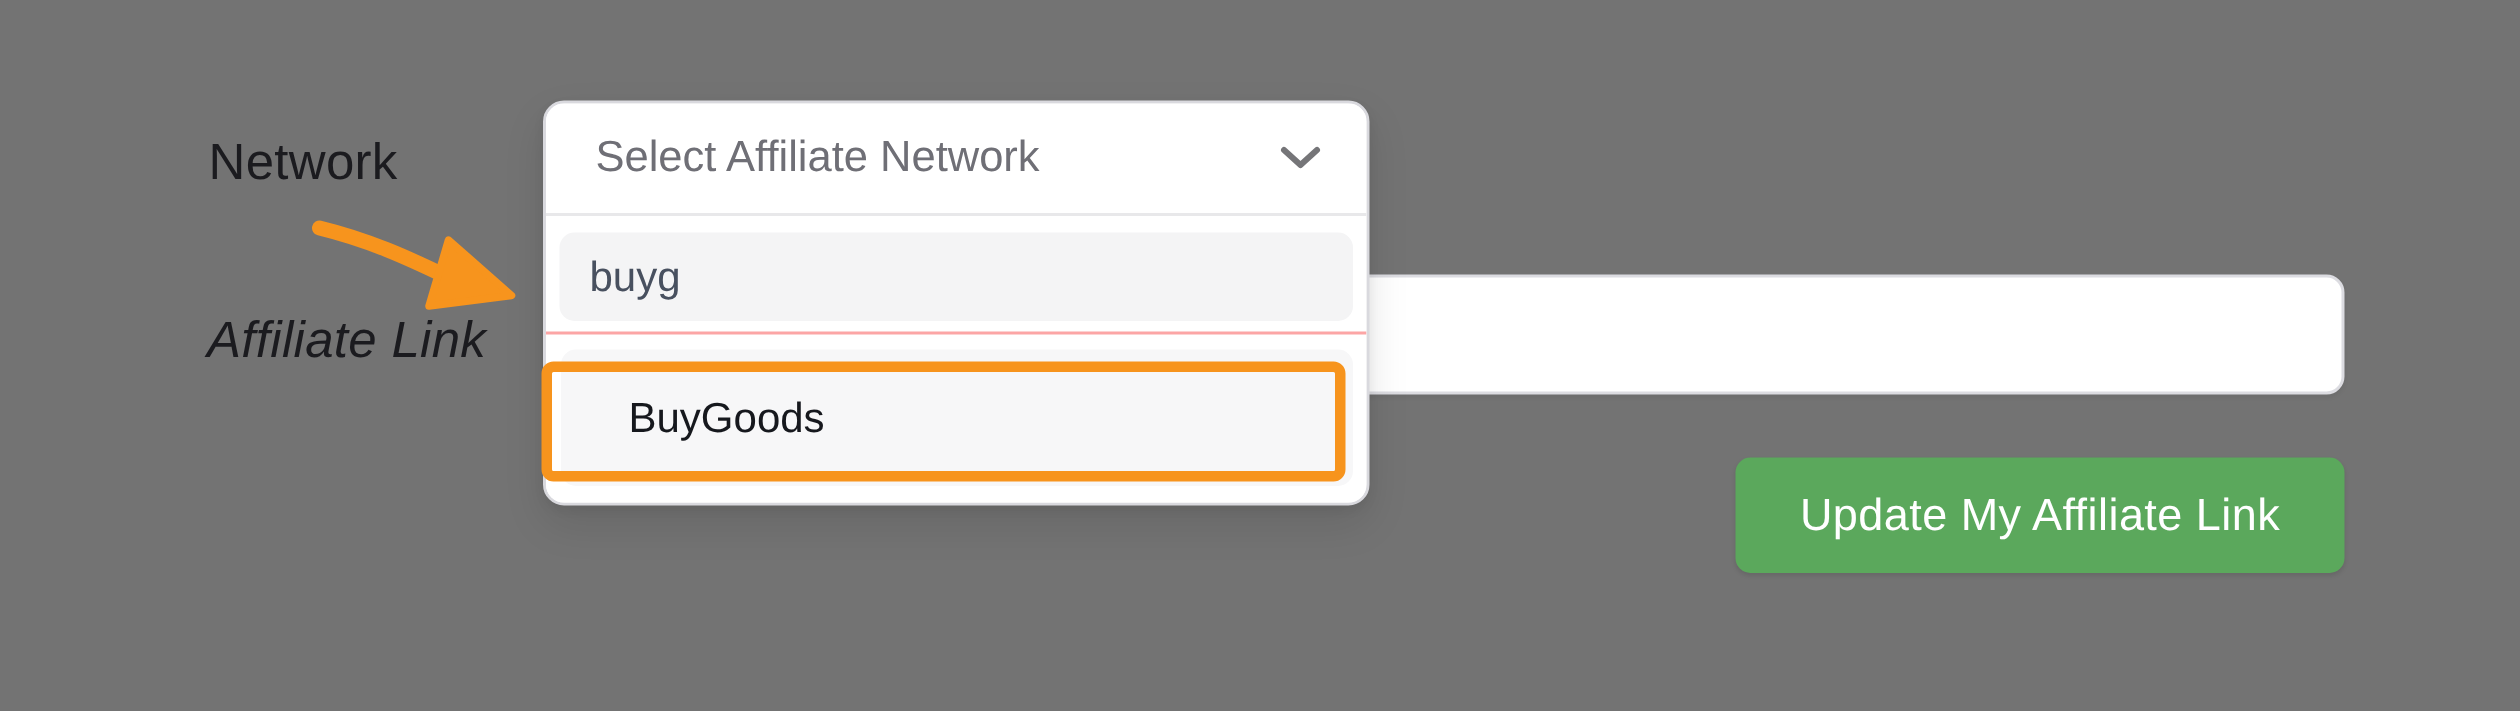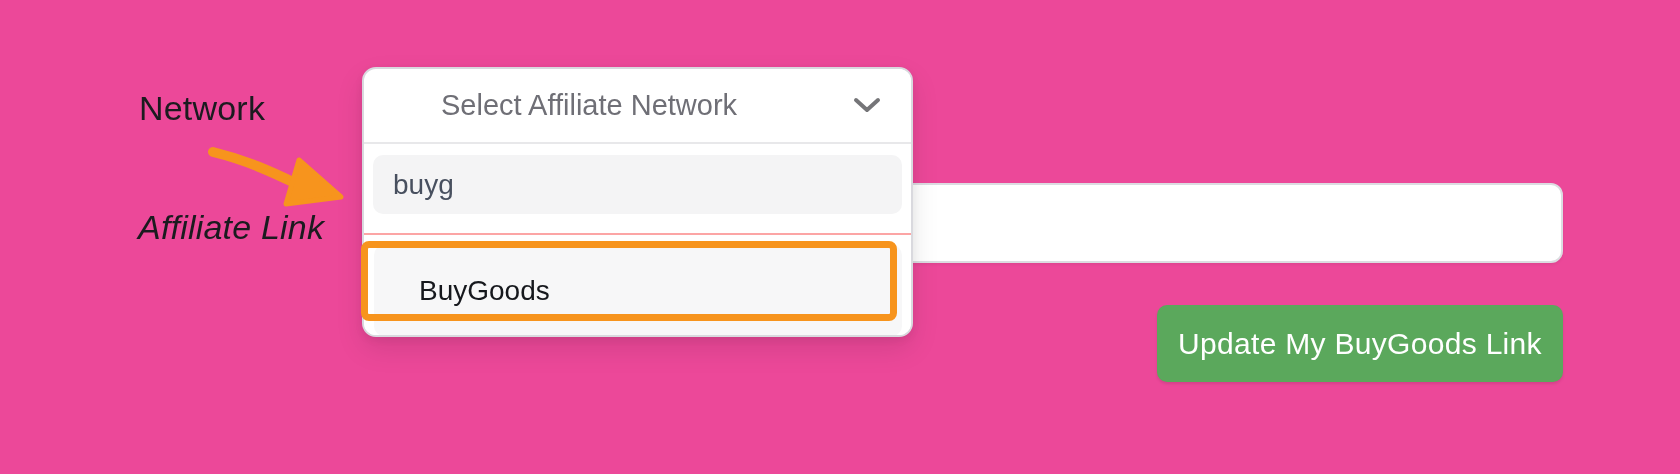--- a/index.html
+++ b/index.html
@@ -5,21 +5,21 @@
   * { margin: 0; padding: 0; box-sizing: border-box; }
   html, body { background: #ffffff; }
   body {
     font-family: "Liberation Sans", "DejaVu Sans", sans-serif;
     -webkit-font-smoothing: antialiased;
   }
   .stage {
     position: relative;
     width: 1680px;
     height: 474px;
-    background: #ec4899;
+    background: #737373;
     overflow: hidden;
   }
 
   
   .field-label {
     position: absolute;
     font-size: 34px;
     line-height: 1;
     color: #1b1b1f;
     letter-spacing: 0.2px;
@@ -73,32 +73,31 @@
     overflow: hidden;
   }
   .dropdown-trigger {
     height: 73px;
     display: flex;
     align-items: center;
     justify-content: space-between;
     padding: 0 30px 0 33px;
     cursor: pointer;
     background: #ffffff;
-    margin-left: 44px;
   }
   .dropdown-placeholder {
     font-size: 29px;
     color: #6f6f76;
     white-space: nowrap;
   }
   .chevron-svg { width: 28px; height: 17px; display: block; }
 
   .dropdown-search-section {
     border-top: 2px solid #e8e8ea;
-    padding: 11px 9px 19px 9px;
+    padding: 11px 9px 7px 9px;
     background: #ffffff;
   }
   .dropdown-search-input {
     display: block;
     width: 100%;
     height: 59px;
     background: #f4f4f5;
     border: none;
     border-radius: 10px;
     font-family: inherit;
@@ -193,15 +192,15 @@
     </div>
 
     <div class="dropdown-options-section">
       <div class="dropdown-option">BuyGoods</div>
     </div>
 
   </div>
 
   <div class="annotation-box"></div>
 
-  <button class="submit-button">Update My BuyGoods Link</button>
+  <button class="submit-button">Update My Affiliate Link</button>
 
 </div>
 
 </body></html>

